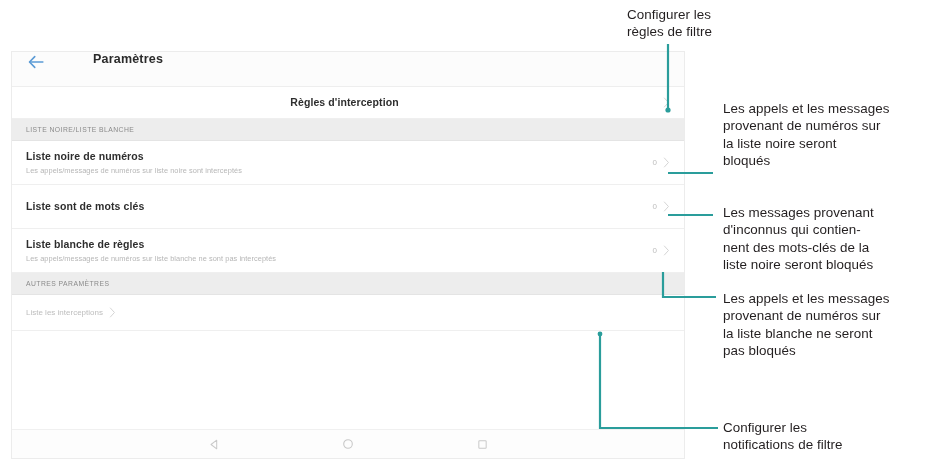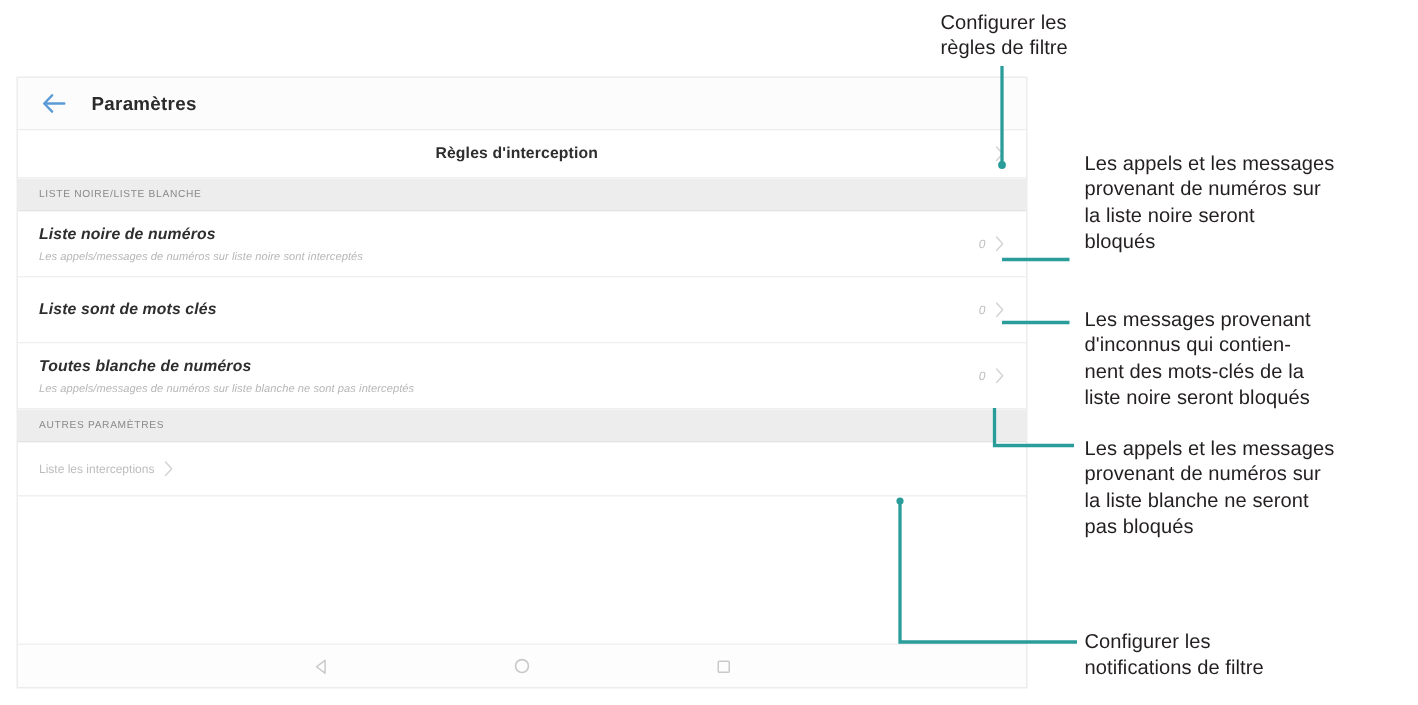--- a/index.html
+++ b/index.html
@@ -22,24 +22,24 @@
     top: 52px;
     width: 672px;
     height: 406px;
     background: #ffffff;
     box-shadow: 0 0 0 1px #ececec;
   }
 
   .titlebar {
     height: 34px;
     display: flex;
-    align-items: center;
     padding: 0 0 0 14px;
     background: #fcfcfc;
     border-bottom: 1px solid #eeeeee;
+    gap: 32px;
   }
   .back-arrow {
     width: 20px;
     height: 20px;
     flex: 0 0 auto;
     display: block;
   }
   .title-text {
     margin-left: 15px;
     font-size: 12.5px;
@@ -83,21 +83,21 @@
     font-size: 8px;
     color: #bdbdbd;
   }
   .chev {
     width: 7px;
     height: 11px;
     display: block;
   }
 
   .row-single { height: 32px; text-align: center; }
-  .row-double { height: 44px; font-style: italic; }
+  .row-double { height: 44px; }
   .row-notify { height: 36px; }
 
   .section-header {
     height: 22px;
     background: #ededed;
     display: flex;
     align-items: center;
     padding: 0 14px;
     font-size: 6.8px;
     color: #8a8a8a;
@@ -190,21 +190,21 @@
     <div class="row-right">
       <span class="row-value">0</span>
       <svg class="chev" viewBox="0 0 8 13">
         <path d="M1.5 1.2 L6.3 6.5 L1.5 11.8" fill="none" stroke="#d2d2d2" stroke-width="1.1" stroke-linecap="round" stroke-linejoin="round"></path>
       </svg>
     </div>
   </div>
 
   <div class="row row-double">
     <div class="row-texts">
-      <div class="row-title">Toutes blanche de numéros</div>
+      <div class="row-title">Liste blanche de règles</div>
       <div class="row-sub">Les appels/messages de numéros sur liste blanche ne sont pas interceptés</div>
     </div>
     <div class="row-right">
       <span class="row-value">0</span>
       <svg class="chev" viewBox="0 0 8 13">
         <path d="M1.5 1.2 L6.3 6.5 L1.5 11.8" fill="none" stroke="#d2d2d2" stroke-width="1.1" stroke-linecap="round" stroke-linejoin="round"></path>
       </svg>
     </div>
   </div>
 

